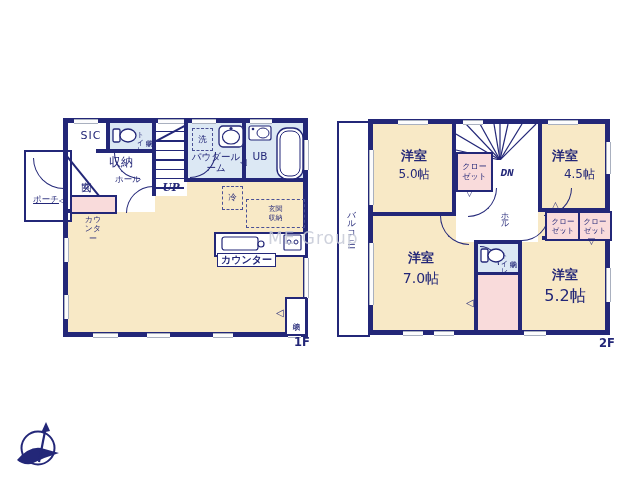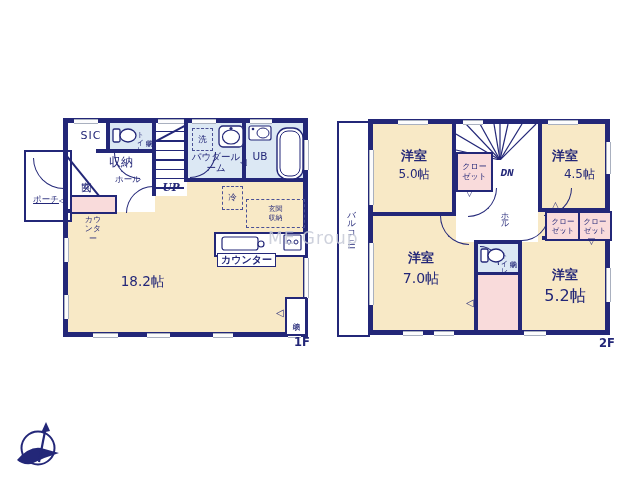--- a/index.html
+++ b/index.html
@@ -135,21 +135,20 @@
   <div class="lbl v" style="left:135px;top:124px;width:9px;height:27px;font-size:7px;letter-spacing:0;">トイレ</div>
   <div class="lbl v" style="left:144px;top:124px;width:9px;height:20px;font-size:7px;letter-spacing:0;">収納</div>
   <div class="lbl" style="left:106px;top:155px;width:30px;font-size:12px;">収納</div>
   <div class="lbl" style="left:108px;top:174px;width:40px;font-size:8.5px;">ホール</div>
   <div class="lbl up-dn" style="left:155px;top:181px;width:32px;font-size:10.5px;">UP</div>
   <div class="lbl" style="left:188px;top:151px;width:56px;font-size:9.5px;">パウダールーム</div>
   <div class="lbl" style="left:248px;top:150px;width:24px;font-size:10.5px;">UB</div>
   <div class="lbl" style="left:73px;top:215px;width:40px;font-size:8px;">
     <span style="display:inline-block;width:18px;">カウンター</span>
   </div>
-  <div class="lbl" style="left:100px;top:274px;width:85px;font-size:13.5px;">18.2帖</div>
   <div class="lbl floor-tag" style="left:290px;top:336px;width:24px;font-size:11.5px;">1F</div>
 
   <div class="fill" style="left:337px;top:121px;width:31px;height:212px;background:#fff;border:2px solid #232778;border-right:none;z-index:2;"></div>
   <div class="lbl v" style="left:344px;top:198px;width:13px;height:52px;font-size:8.5px;letter-spacing:0;">バルコニー</div>
 
   <div class="fill" style="left:373px;top:124px;width:232px;height:206px;background:#f8e9c6;"></div>
   <div class="fill" style="left:456px;top:124px;width:82px;height:118px;background:#ffffff;"></div>
   <div class="fill" style="left:478px;top:242px;width:40px;height:31px;background:#dce8f4;"></div>
   <div class="fill" style="left:478px;top:275px;width:40px;height:55px;background:#f9dbdb;"></div>
 

